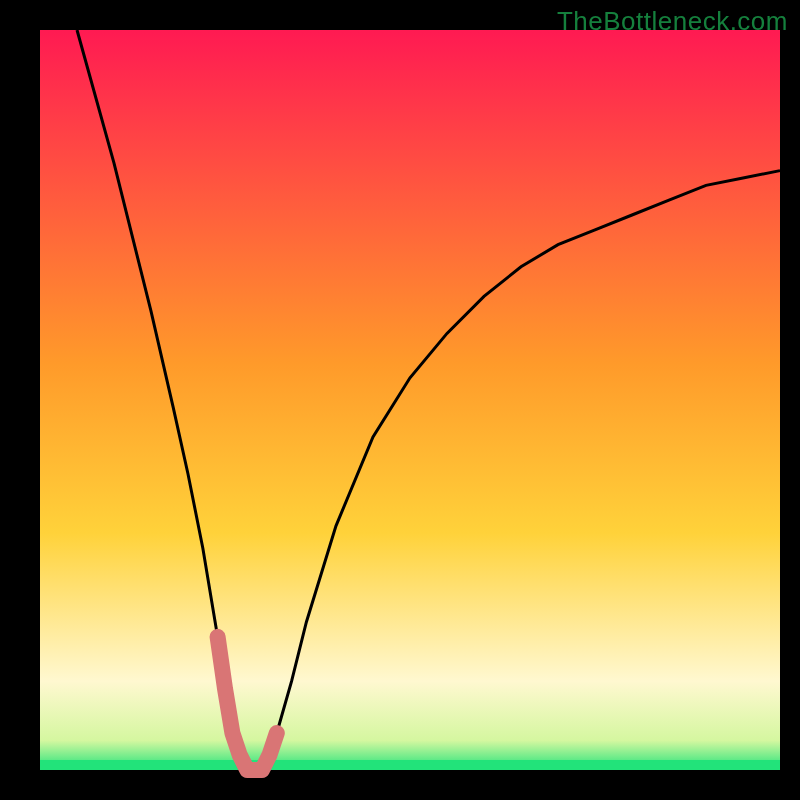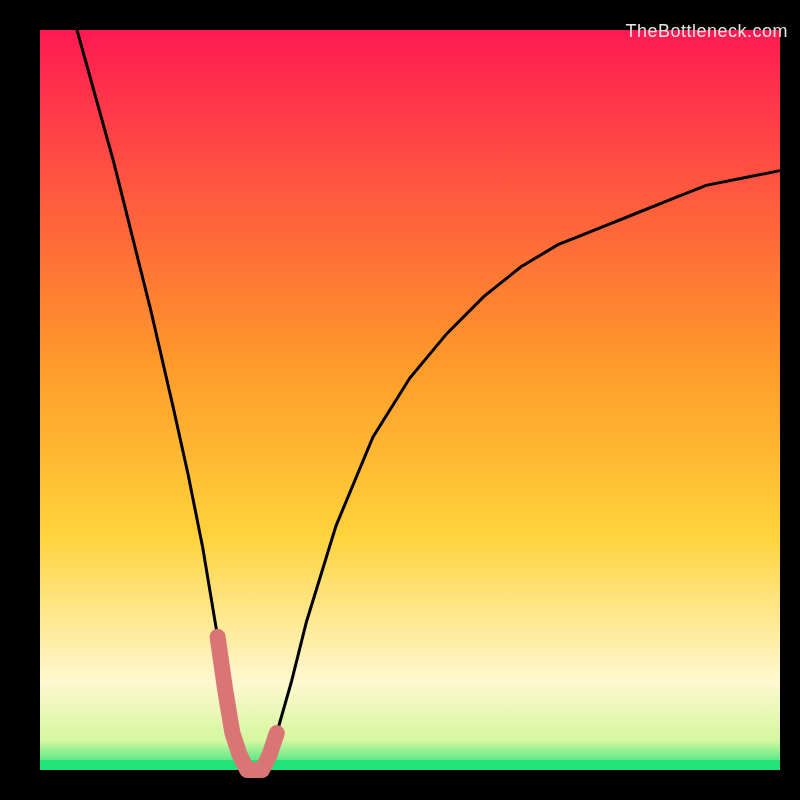--- a/index.html
+++ b/index.html
@@ -14,25 +14,24 @@
   .frame {
     position: relative;
     width: 800px;
     height: 800px;
     background: #000;
   }
   .watermark {
     position: absolute;
     top: 6px;
     right: 12px;
-    color: #e5e5e5;
-    font-size: 18px;
+    color: #15803d;
+    font-size: 26px;
     z-index: 100;
     letter-spacing: 0.5px;
-    margin-top: 15px;
   }
   svg {
     position: absolute;
     top: 0;
     left: 0;
   }
 </style>
 </head>
 <body>
 

